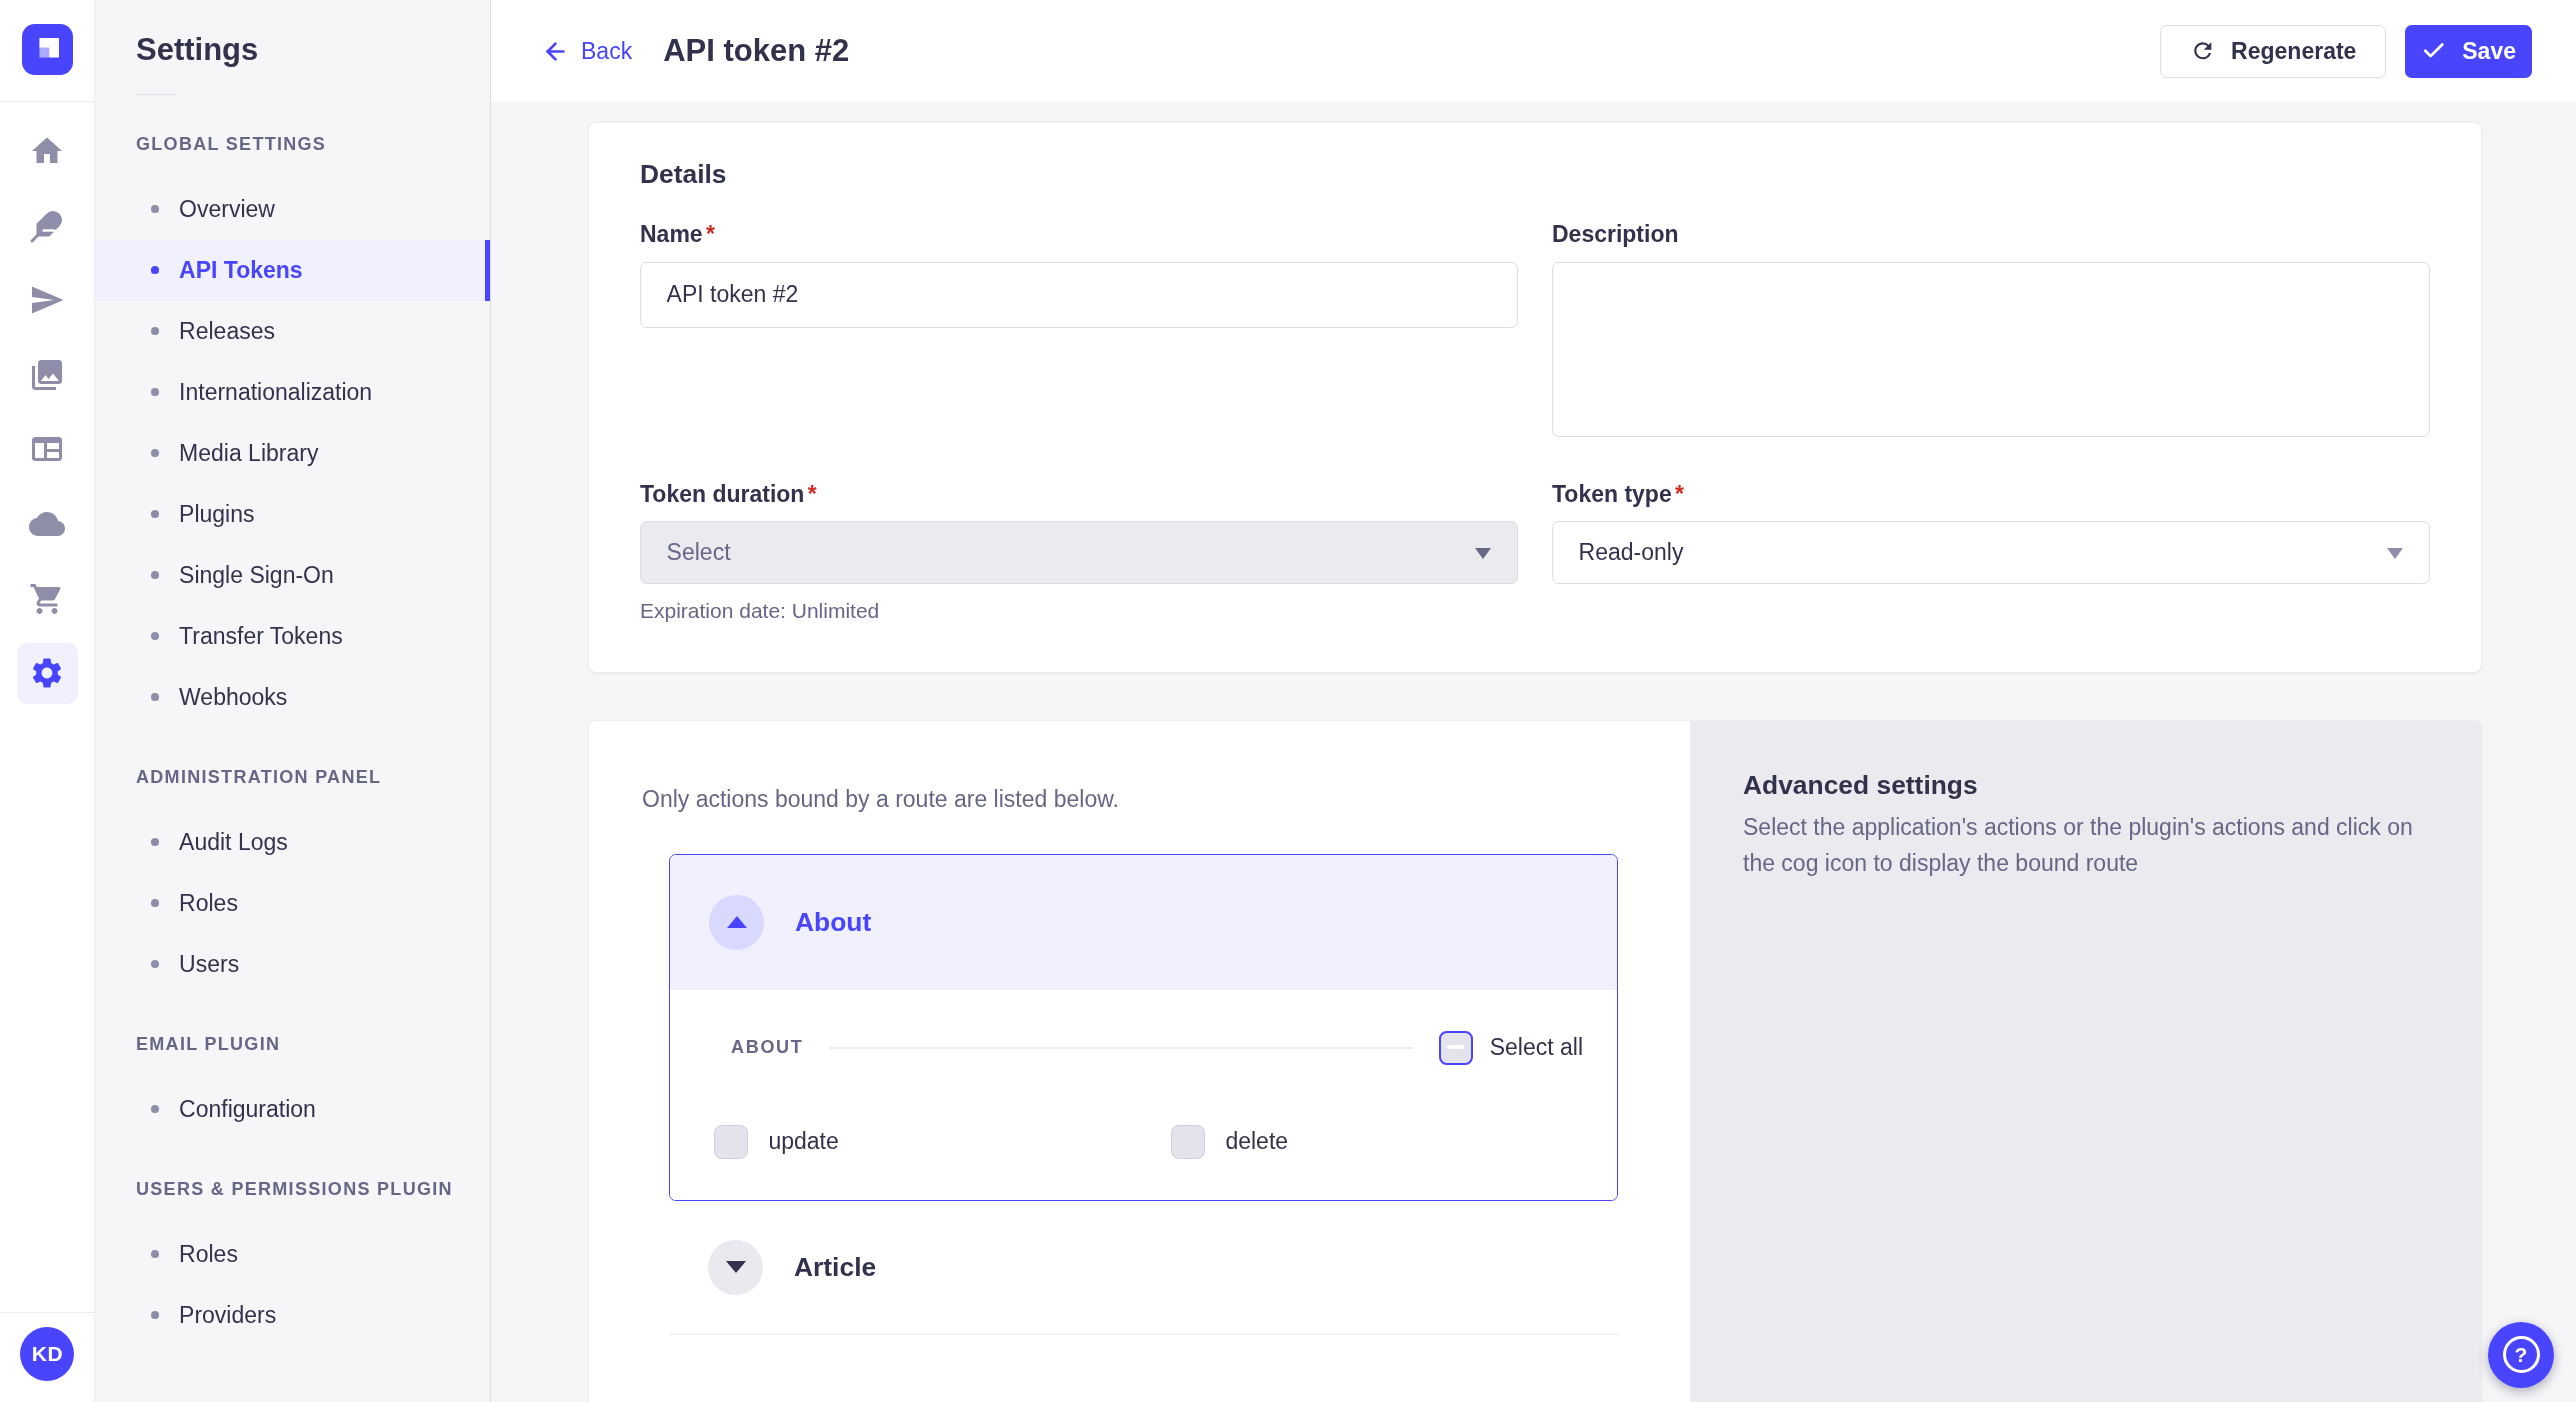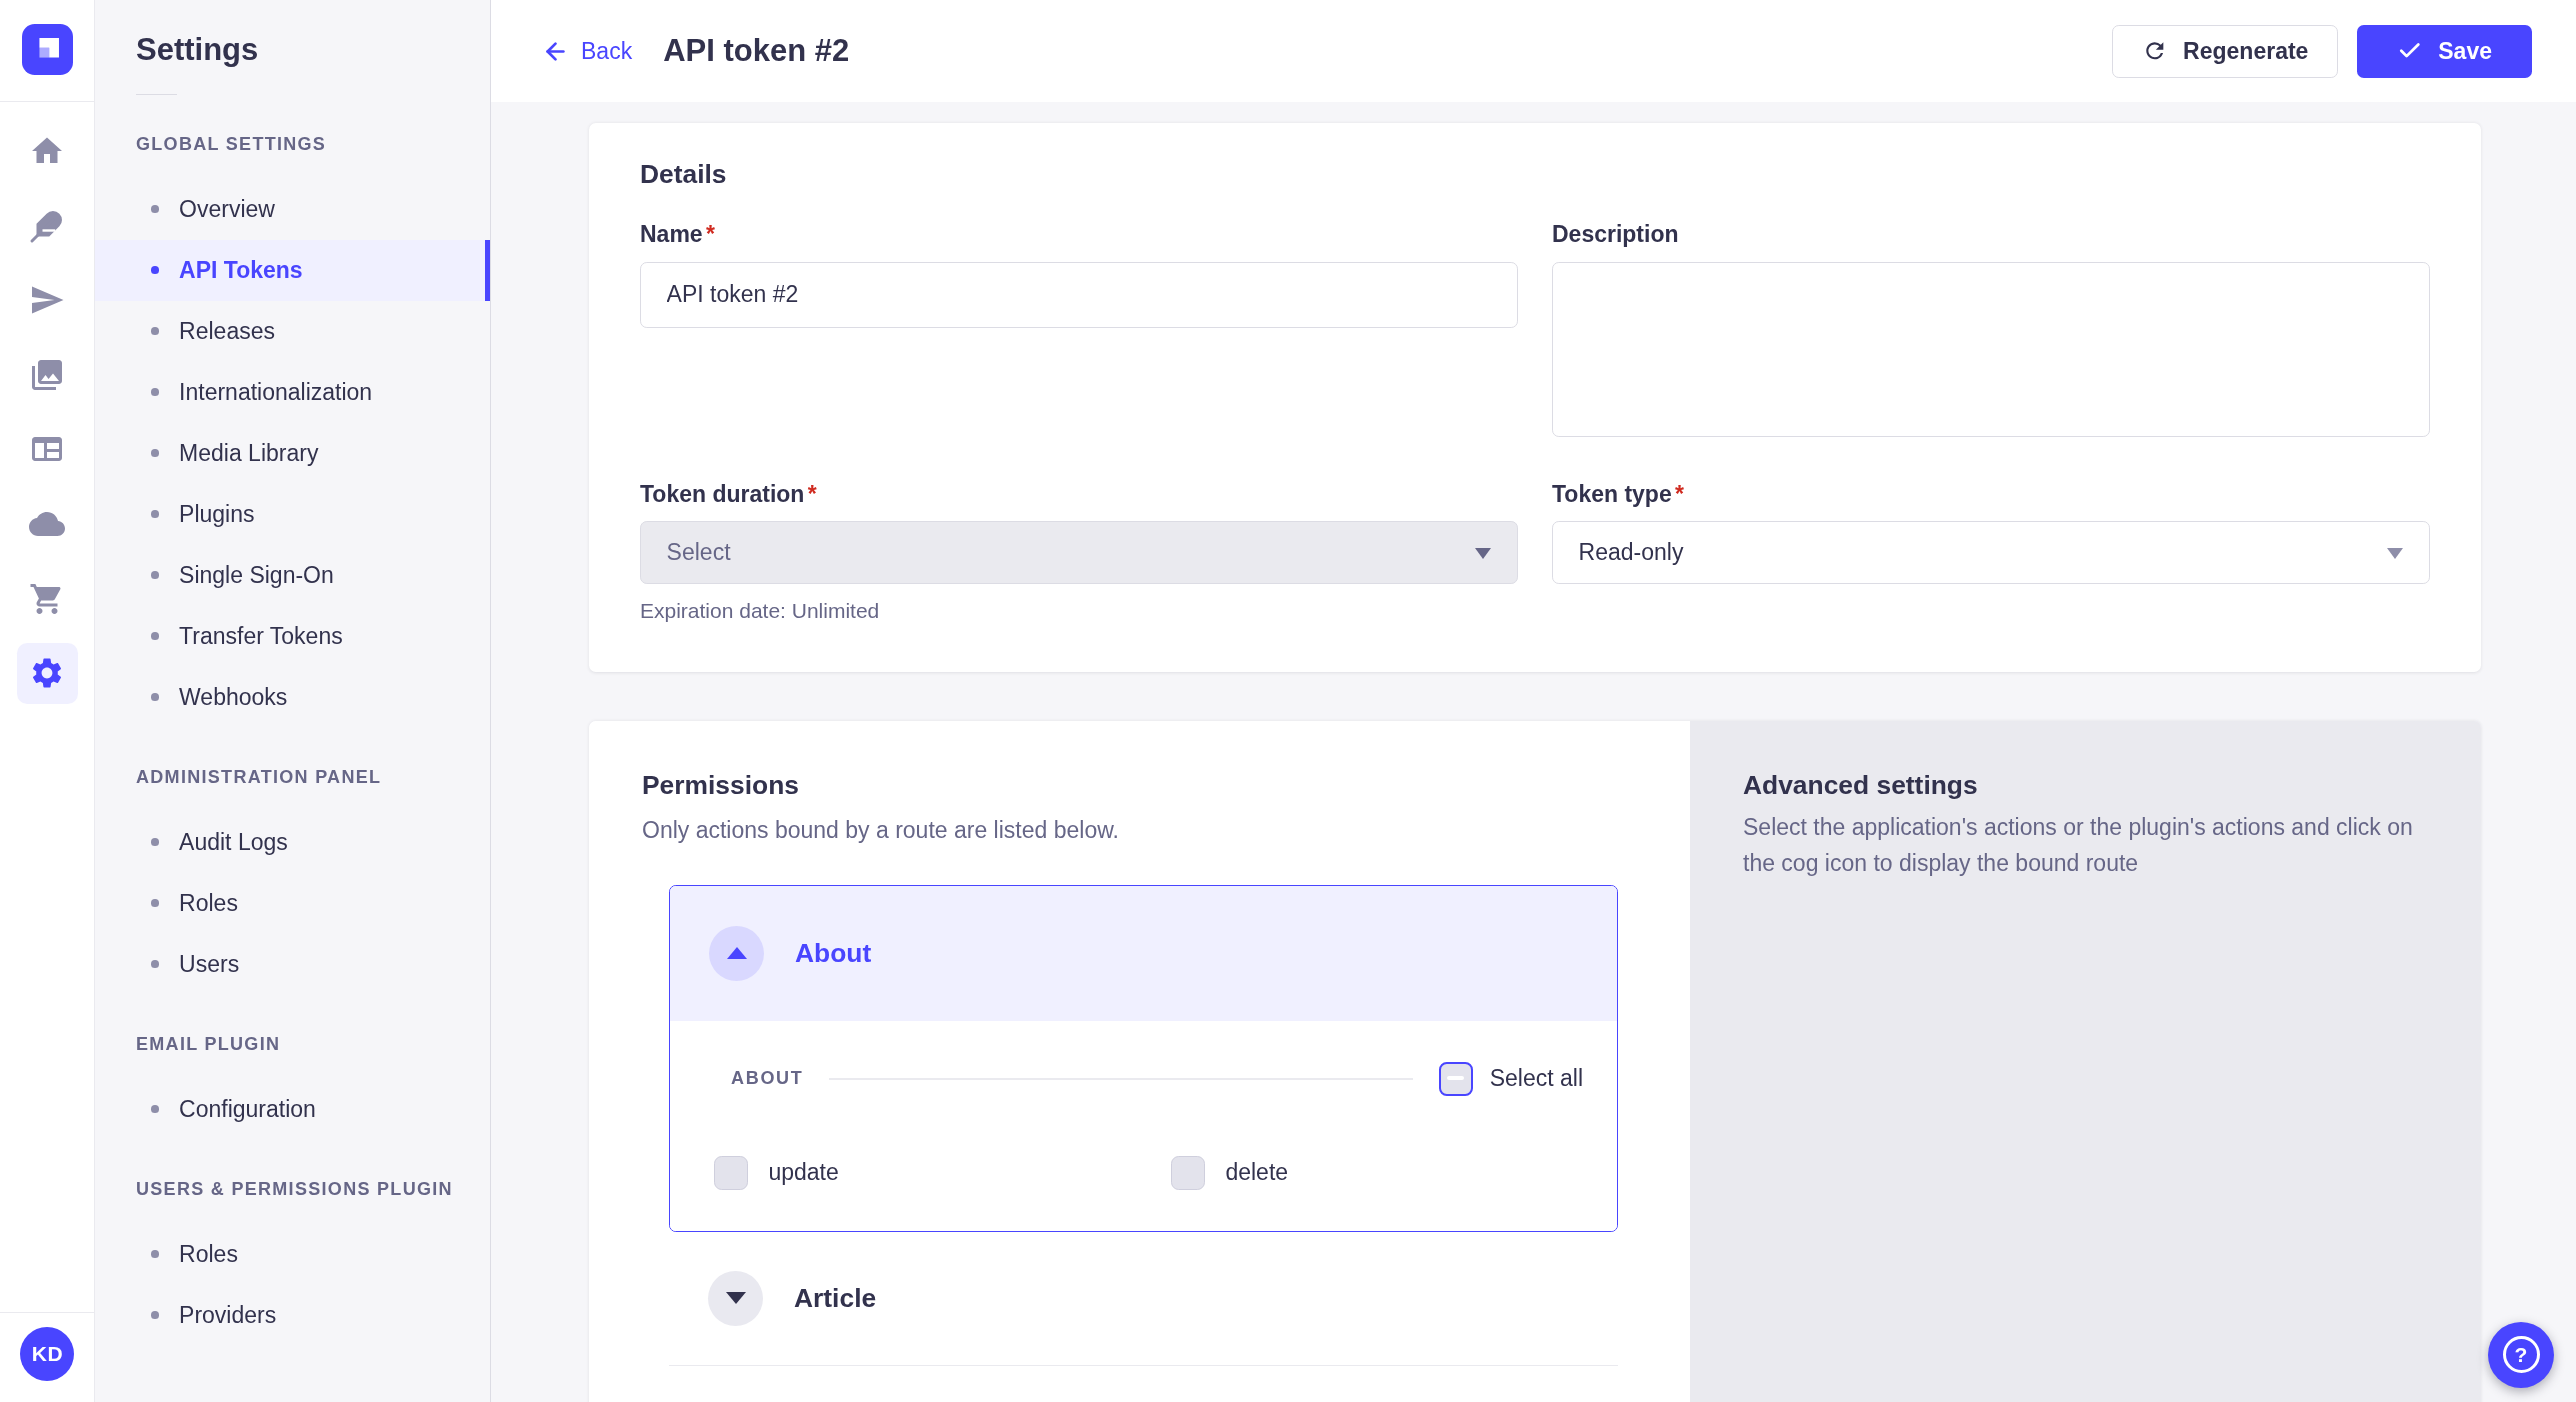--- a/index.html
+++ b/index.html
@@ -32,21 +32,21 @@
   
   .main { flex:1; display:flex; flex-direction:column; min-width:0; }
   .topbar { height:102px; background:#ffffff; display:flex; align-items:center; padding:0 44px 0 51px; flex:0 0 102px; }
   .back-link { display:flex; align-items:center; gap:12px; color:#4945ff; font-size:23px; cursor:pointer; text-decoration:none; }
   .back-link svg { width:27px; height:27px; }
   .page-title { font-size:31px; font-weight:700; color:#32324d; margin-left:31px; }
   .topbar-spacer { flex:1; }
   .btn { height:53px; border-radius:6.8px; display:flex; align-items:center; font-size:23px; font-weight:600; cursor:pointer; border:none; }
   .btn-secondary { background:#ffffff; border:0.9px solid #dcdce4; color:#32324d; padding:0 29px; gap:15.3px; }
   .btn-secondary svg { width:25.6px; height:25.6px; }
-  .btn-primary { background:#4945ff; color:#ffffff; padding:0 40px; gap:15.3px; margin-left:19px; }
+  .btn-primary { background:#4945ff; color:#ffffff; padding:0 16px; gap:15.3px; margin-left:19px; }
   .btn-primary svg { width:25.6px; height:25.6px; }
 
   .content { flex:1; padding:21px 95px 0 98px; overflow:hidden; }
 
   
   .card { background:#ffffff; border-radius:6.8px; box-shadow:0 0.9px 3.4px rgba(33,33,52,.1); }
   .details-card { padding:36px 51px 49px; }
   .card-heading { font-size:26.4px; font-weight:600; color:#32324d; }
   .form-grid { display:grid; grid-template-columns:1fr 1fr; column-gap:34px; row-gap:41px; margin-top:31px; }
   .field-label { font-size:23px; font-weight:600; color:#32324d; margin-bottom:13.6px; display:block; }
@@ -277,21 +277,20 @@
           <label class="field-label"><span>Token type</span><span class="req">*</span></label>
           <div class="select select-enabled">
             <span>Read-only</span>
           </div>
         </div>
       </div>
     </div>
 
     <div class="perm-card">
       <div class="perm-left">
-        <div class="card-heading">Permissions</div>
         <div class="perm-subtitle">Only actions bound by a route are listed below.</div>
 
         <div class="accordion">
           <div class="acc-header">
             <div class="toggle-circle toggle-indigo">
               <div class="caret-up"></div>
             </div>
             <div class="acc-title indigo">About</div>
           </div>
           <div class="acc-body">

